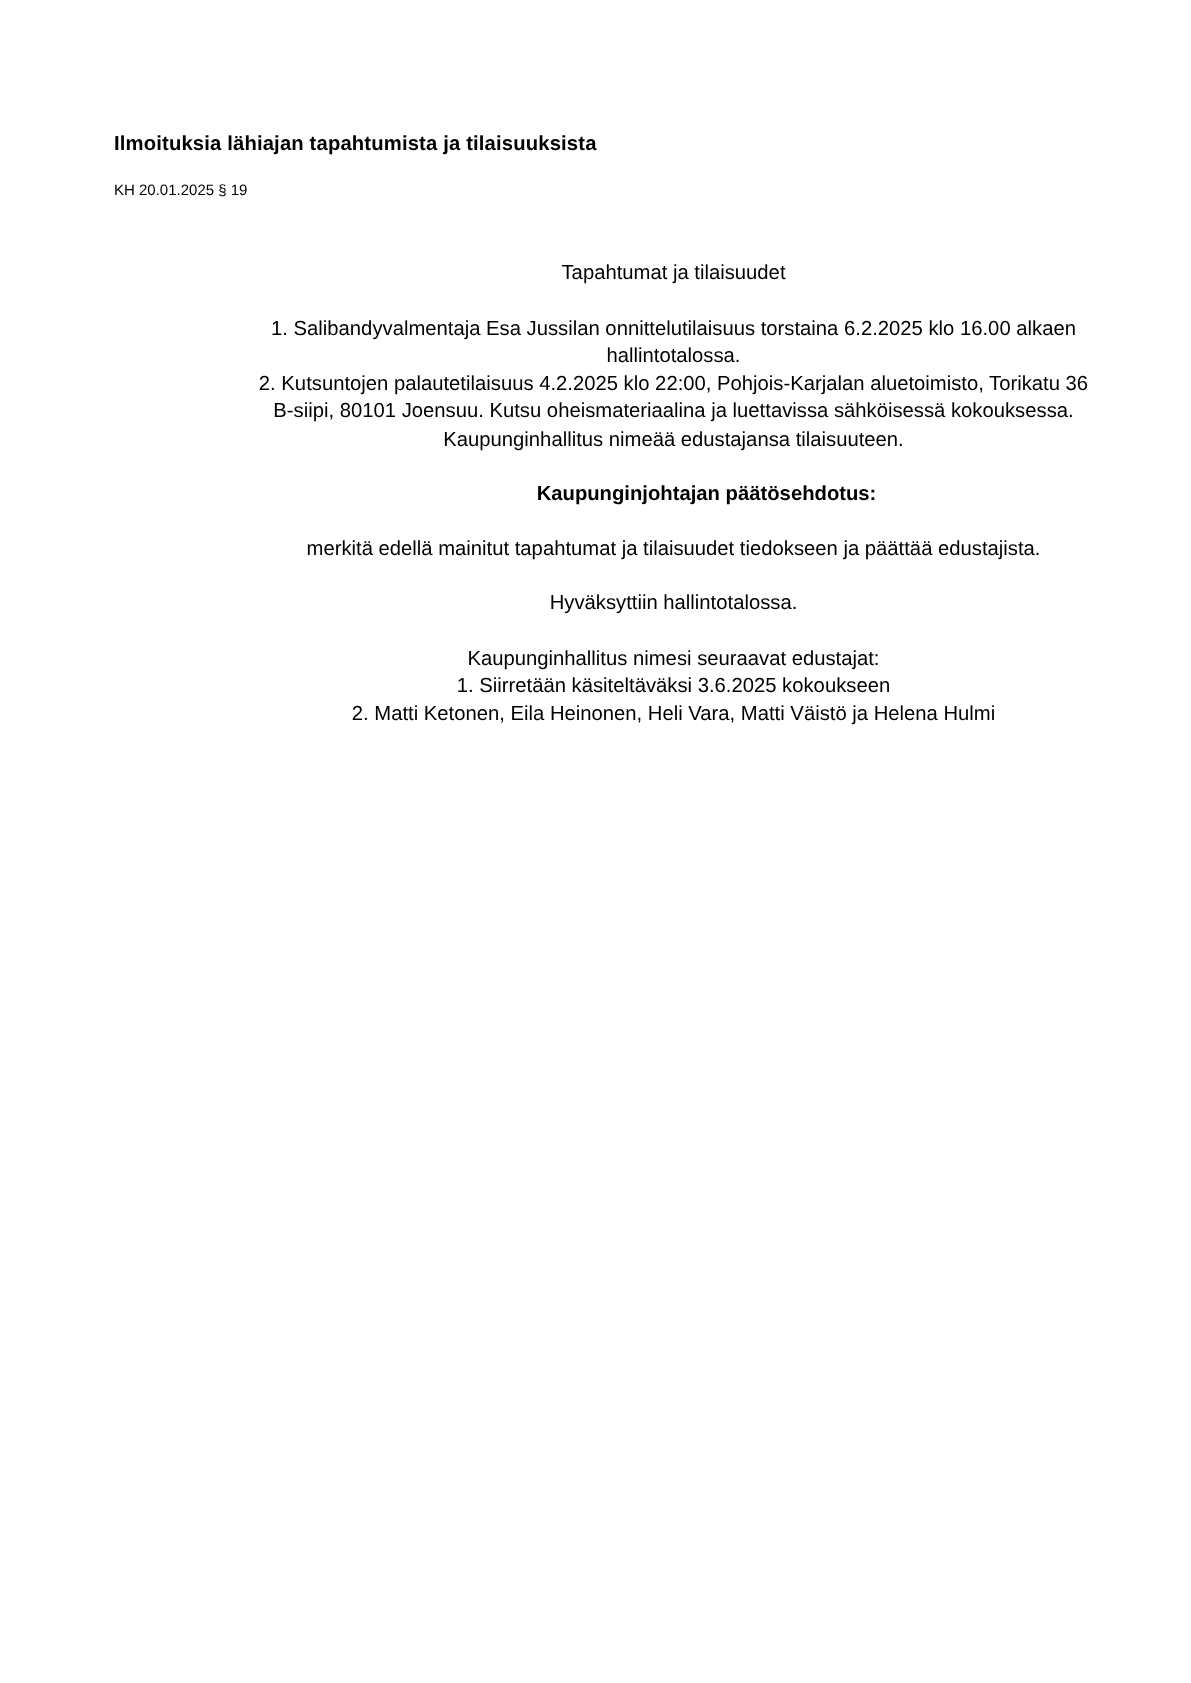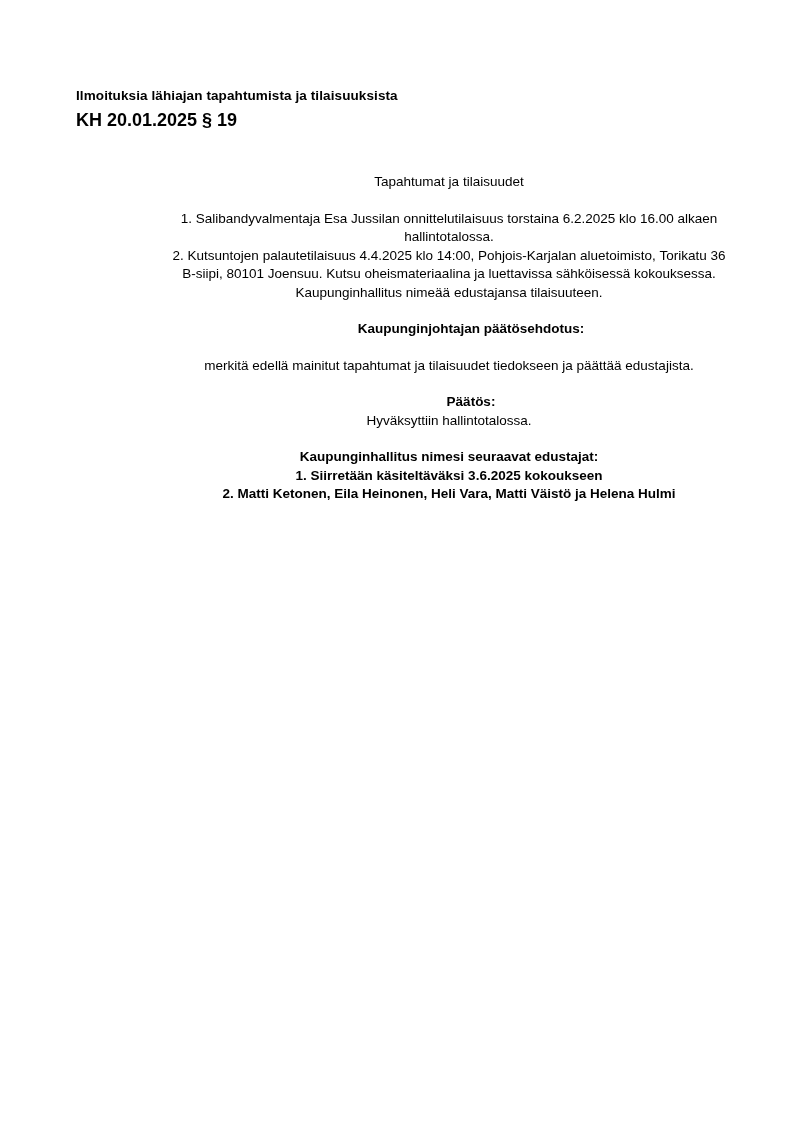--- a/index.html
+++ b/index.html
@@ -24,39 +24,38 @@
     position: absolute;
     left: 76px;
     top: 88px;
     font-size: 13.5px;
     font-weight: bold;
     letter-spacing: 0.1px;
   }
   .doc-ref {
     position: absolute;
     left: 76px;
-    top: 110px;
-    font-size: 18px;
-    font-weight: bold;
+    top: 122px;
+    font-size: 10px;
+    font-weight: normal;
   }
   .body-block {
     position: absolute;
     left: 164px;
     top: 173px;
     width: 570px;
     font-size: 13.5px;
     line-height: 18.5px;
   }
   .para {
     margin: 0 0 18px 0;
     text-align: center;
   }
   .para.tight {
     margin-bottom: 0;
-    font-weight: bold;
   }
   .line {
     display: block;
   }
   .heading-line {
     font-weight: bold;
     display: block;
     margin-left: 44px;
   }
 </style>
@@ -70,33 +69,32 @@
   <div class="doc-ref">KH 20.01.2025 § 19</div>
 
   <div class="body-block">
 
     <p class="para">
       <span>Tapahtumat ja tilaisuudet</span>
     </p>
 
     <p class="para">
       <span class="line">1. Salibandyvalmentaja Esa Jussilan onnittelutilaisuus torstaina 6.2.2025 klo 16.00 alkaen hallintotalossa.</span>
-      <span class="line">2. Kutsuntojen palautetilaisuus 4.4.2025 klo 14:00, Pohjois-Karjalan aluetoimisto, Torikatu 36 B-siipi, 80101 Joensuu. Kutsu oheismateriaalina ja luettavissa sähköisessä kokouksessa. Kaupunginhallitus nimeää edustajansa tilaisuuteen.</span>
+      <span class="line">2. Kutsuntojen palautetilaisuus 4.2.2025 klo 22:00, Pohjois-Karjalan aluetoimisto, Torikatu 36 B-siipi, 80101 Joensuu. Kutsu oheismateriaalina ja luettavissa sähköisessä kokouksessa. Kaupunginhallitus nimeää edustajansa tilaisuuteen.</span>
     </p>
 
     <p class="para">
       <span class="heading-line">Kaupunginjohtajan päätösehdotus:</span>
     </p>
 
     <p class="para">
       <span>merkitä edellä mainitut tapahtumat ja tilaisuudet tiedokseen ja päättää edustajista.</span>
     </p>
 
     <p class="para">
-      <span class="heading-line">Päätös:</span>
       <span class="line">Hyväksyttiin hallintotalossa.</span>
     </p>
 
     <p class="para tight">
       <span class="line">Kaupunginhallitus nimesi seuraavat edustajat:</span>
       <span class="line">1. Siirretään käsiteltäväksi 3.6.2025 kokoukseen</span>
       <span class="line">2. Matti Ketonen, Eila Heinonen, Heli Vara, Matti Väistö ja Helena Hulmi</span>
     </p>
 
   </div>

